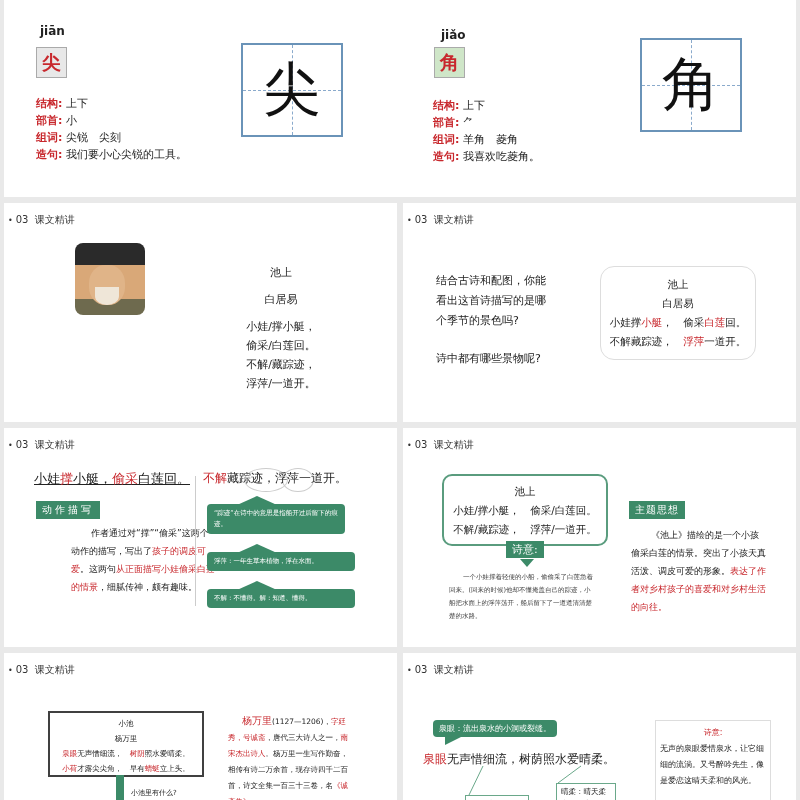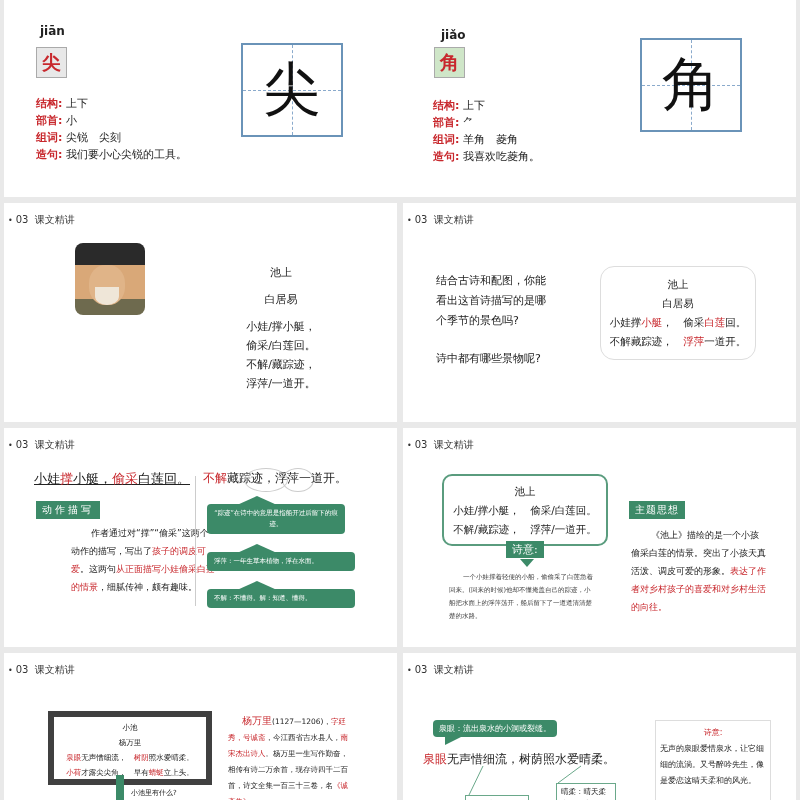--- a/index.html
+++ b/index.html
@@ -29,21 +29,21 @@
   .portrait{position:absolute;left:71px;top:40px;width:70px;height:72px;border-radius:8px;background:linear-gradient(180deg,#2a2a2a 0 30%,#d9a878 30% 78%,#6e6a4e 78%);overflow:hidden;}
   .portrait .face{position:absolute;left:14px;top:22px;width:36px;height:40px;border-radius:45%;background:#e0b488;}
   .portrait .beard{position:absolute;left:20px;top:44px;width:24px;height:18px;border-radius:0 0 50% 50%;background:#efe6d8;}
   .bio{position:absolute;font-size:6.5px;line-height:13px;color:#444;}
   .poem{position:absolute;text-align:center;font-size:11px;line-height:19px;}
   .greenlbl{position:absolute;background:#3c8a68;color:#fff;font-size:10px;padding:2px 6px;letter-spacing:3px;}
   .gbubble{position:absolute;background:#3c8a68;color:#fff;font-size:6.5px;line-height:11px;padding:4px 7px;border-radius:4px;}
   .gbubble .tip{position:absolute;top:-8px;width:0;height:0;border-left:20px solid transparent;border-right:20px solid transparent;border-bottom:9px solid #3c8a68;}
   .roundbox{position:absolute;border:1.5px solid #ddd;border-radius:14px;}
   .greenbox{position:absolute;border:2px solid #5a9c7e;border-radius:10px;background:#fff;}
-  .sqbox{position:absolute;border:6px solid #404040;background:#fff;}
+  .sqbox{position:absolute;border:2px solid #404040;background:#fff;}
   .thinbox{position:absolute;border:1.5px solid #6aa88a;background:#fff;font-size:7.5px;line-height:12px;padding:2px 4px;}
   .cloud{position:absolute;border:1px solid #ccc;border-radius:50%;}
 </style>
 </head>
 <body>
 
 <div class="slide s1">
   <div class="abs pinyin" style="left:36px;top:24px;">jiān</div>
   <div class="smallbox" style="left:32px;top:47px;">尖</div>
   <div class="info" style="left:32px;top:95px;">
@@ -107,21 +107,21 @@
 
 <div class="slide s5">
   <div class="sec"><span class="dot">•</span><span>03</span>&nbsp;&nbsp;<span>课文精讲</span></div>
   <div class="abs" style="left:30px;top:42px;font-size:13px;text-decoration:underline;"><span>小娃</span><span class="red">撑</span><span>小艇，</span><span class="red">偷采</span><span>白莲回。</span></div>
   <div class="greenlbl" style="left:32px;top:73px;">动作描写</div>
   <div class="abs" style="left:23px;top:96px;width:145px;font-size:9px;line-height:18px;text-indent:20px;margin-left:44px;"><span>作者通过对“撑”“偷采”这两个动作的描写，写出了</span><span class="red">孩子的调皮可爱</span><span>。这两句</span><span class="red">从正面描写小娃偷采白莲的情景</span><span>，细腻传神，颇有趣味。</span></div>
   <div class="abs" style="left:191px;top:48px;width:1px;height:130px;background:#ccc;"></div>
   <div class="cloud" style="left:240px;top:40px;width:42px;height:22px;"></div>
   <div class="cloud" style="left:278px;top:40px;width:30px;height:22px;"></div>
   <div class="abs" style="left:199px;top:42px;font-size:12px;"><span class="red">不解</span><span>藏踪迹，浮萍一道开。</span></div>
-  <div class="gbubble" style="left:203px;top:76px;width:124px;text-align:center;"><div class="tip" style="left:30px;"></div><span>“踪迹”在诗中的意思是指船开过后留下的痕迹。</span></div>
+  <div class="gbubble" style="left:203px;top:76px;width:124px;"><div class="tip" style="left:30px;"></div><span>“踪迹”在诗中的意思是指船开过后留下的痕迹。</span></div>
   <div class="gbubble" style="left:203px;top:124px;width:134px;"><div class="tip" style="left:30px;"></div><span>浮萍：一年生草本植物，浮在水面。</span></div>
   <div class="gbubble" style="left:203px;top:161px;width:134px;"><div class="tip" style="left:30px;"></div><span>不解：不懂得。解：知道、懂得。</span></div>
 </div>
 
 <div class="slide s6">
   <div class="sec"><span class="dot">•</span><span>03</span>&nbsp;&nbsp;<span>课文精讲</span></div>
   <div class="greenbox" style="left:39px;top:46px;width:162px;height:68px;">
     <div class="poem" style="left:0;right:0;top:6px;font-size:10.5px;line-height:19px;">
       <div>池上</div>
       <div>小娃/撑小艇，　偷采/白莲回。</div>
@@ -141,21 +141,21 @@
     <div class="poem" style="left:0;right:0;top:3px;font-size:7.5px;line-height:15px;">
       <div>小池</div>
       <div>杨万里</div>
       <div><span class="red">泉眼</span><span>无声惜细流，　</span><span class="red">树阴</span><span>照水爱晴柔。</span></div>
       <div><span class="red">小荷</span><span>才露尖尖角，　早有</span><span class="red">蜻蜓</span><span>立上头。</span></div>
     </div>
   </div>
   <div class="abs" style="left:112px;top:122px;width:8px;height:30px;background:#3c8a68;"></div>
   <div class="abs" style="left:127px;top:135px;font-size:7px;">小池里有什么?</div>
   <div class="abs" style="left:224px;top:60px;width:120px;font-size:7.5px;line-height:16px;text-indent:14px;">
-    <span class="red" style="font-size:10px;">杨万里</span><span>(1127—1206)，</span><span class="red">字廷秀，号诚斋</span><span>，今江西省吉水县人，</span><span class="red">南宋杰出诗人</span><span>。杨万里一生写作勤奋，相传有诗二万余首，现存诗四千二百首，诗文全集一百三十三卷，名</span><span class="red">《诚斋集》</span><span>。</span>
+    <span class="red" style="font-size:10px;">杨万里</span><span>(1127—1206)，</span><span class="red">字廷秀，号诚斋</span><span>，唐代三大诗人之一，</span><span class="red">南宋杰出诗人</span><span>。杨万里一生写作勤奋，相传有诗二万余首，现存诗四千二百首，诗文全集一百三十三卷，名</span><span class="red">《诚斋集》</span><span>。</span>
   </div>
 </div>
 
 <div class="slide s8">
   <div class="sec"><span class="dot">•</span><span>03</span>&nbsp;&nbsp;<span>课文精讲</span></div>
   <div class="abs" style="left:30px;top:67px;background:#3c8a68;color:#fff;font-size:8px;padding:3px 6px;border-radius:4px;">泉眼：流出泉水的小洞或裂缝。</div>
   <div class="abs" style="left:42px;top:84px;width:0;height:0;border-left:0 solid transparent;border-right:16px solid transparent;border-top:8px solid #3c8a68;"></div>
   <div class="abs" style="left:20px;top:98px;font-size:12px;"><span class="red">泉眼</span><span>无声惜细流，树荫照水爱晴柔。</span></div>
   <svg class="abs" style="left:0;top:0;" width="393" height="147">
     <line x1="80" y1="113" x2="66" y2="142" stroke="#6aa88a" stroke-width="1"></line>

